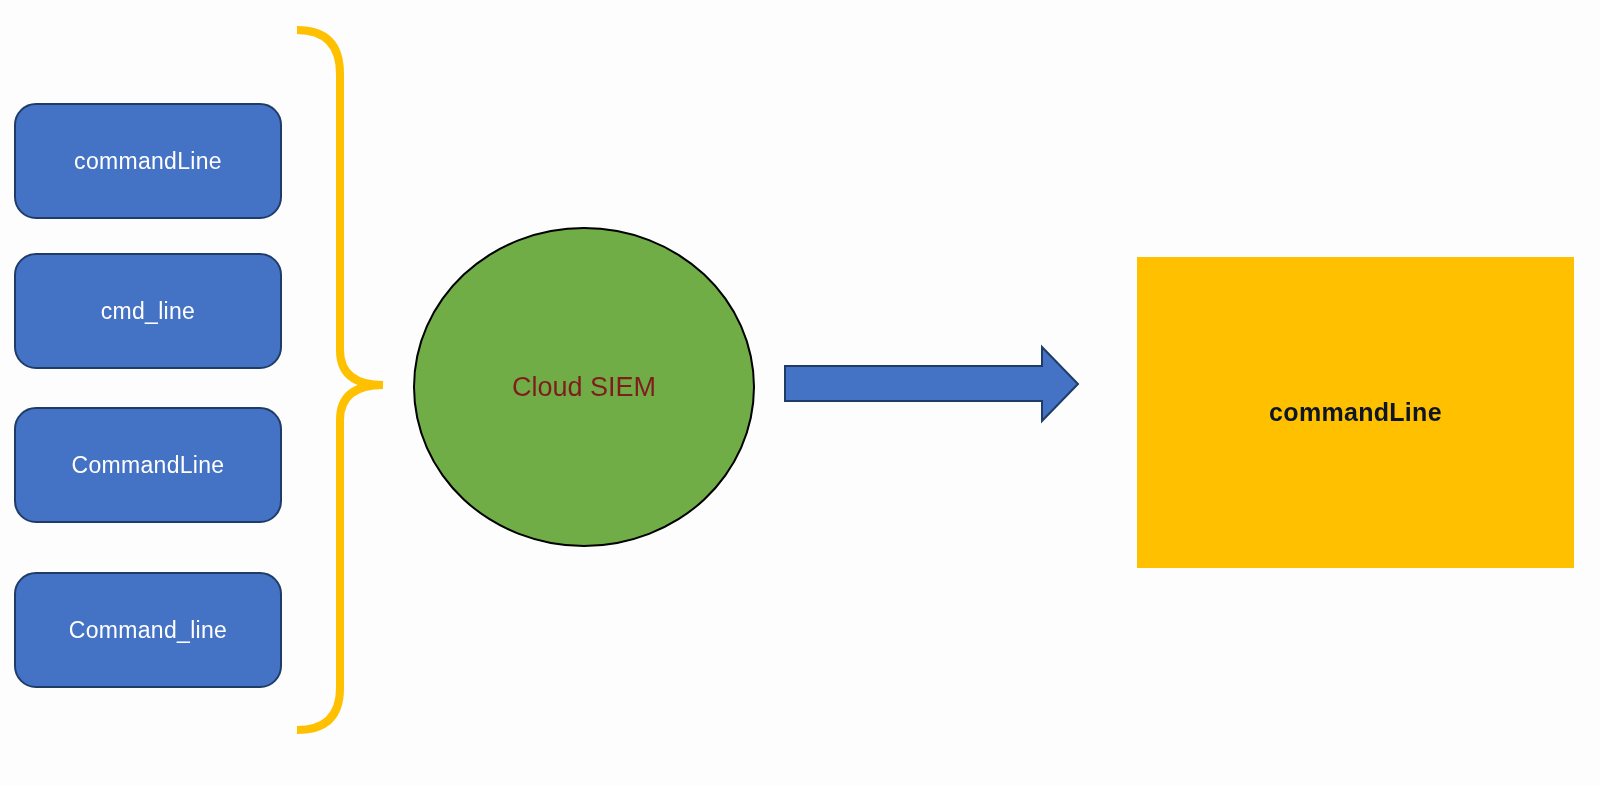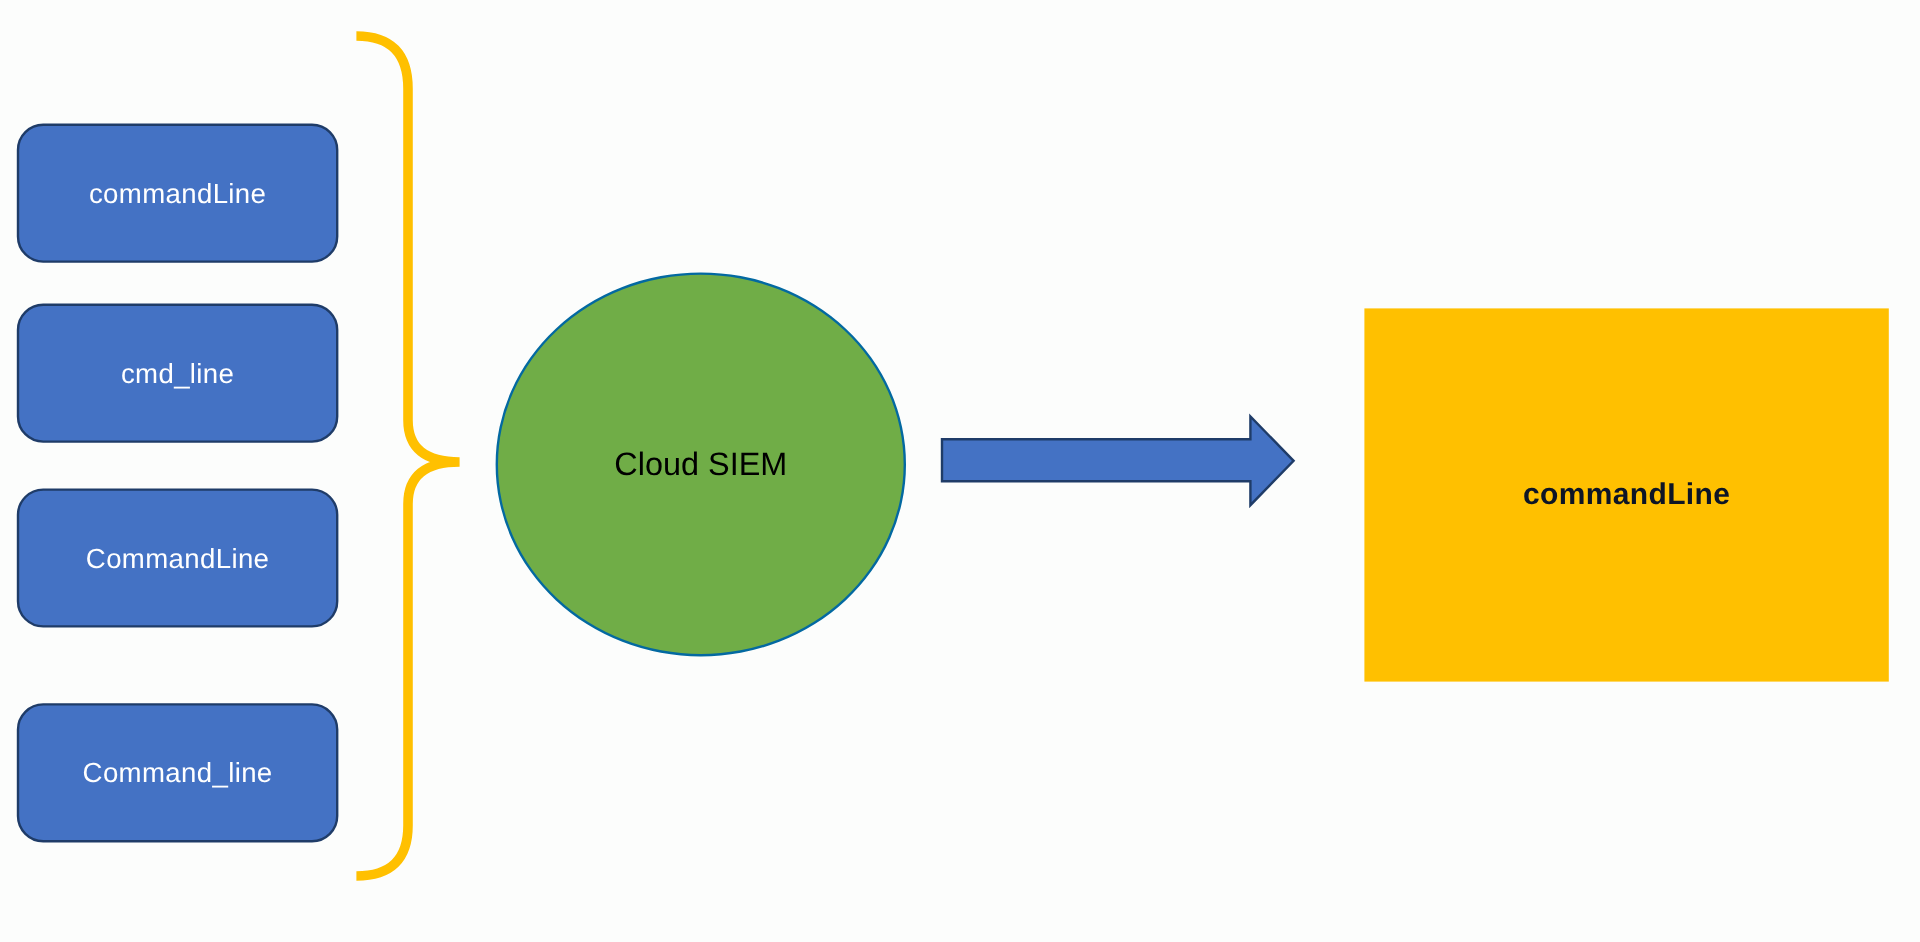--- a/index.html
+++ b/index.html
@@ -28,46 +28,46 @@
     align-items: center;
     justify-content: center;
     color: #ffffff;
     font-size: 23px;
     letter-spacing: 0.3px;
     box-sizing: border-box;
   }
   .field-box.b1 { top: 103px; }
   .field-box.b2 { top: 253px; text-align: right; }
   .field-box.b3 { top: 407px; }
-  .field-box.b4 { top: 586px; }
+  .field-box.b4 { top: 572px; }
 
   
   .brace-svg {
     position: absolute;
     left: 288px;
     top: 20px;
     width: 110px;
     height: 730px;
   }
 
   
   .processor-circle {
     position: absolute;
     left: 413px;
     top: 227px;
     width: 342px;
     height: 320px;
     background: #70ad47;
-    border: 2px solid #0369a1;
+    border: 2px solid #000000;
     border-radius: 50%;
     display: flex;
     flex-direction: row;
     align-items: center;
     justify-content: center;
-    color: #000000;
+    color: #7f1d1d;
     font-size: 27px;
     line-height: 39px;
     text-align: center;
     box-sizing: border-box;
   }
 
   
   .arrow-svg {
     position: absolute;
     left: 780px;

